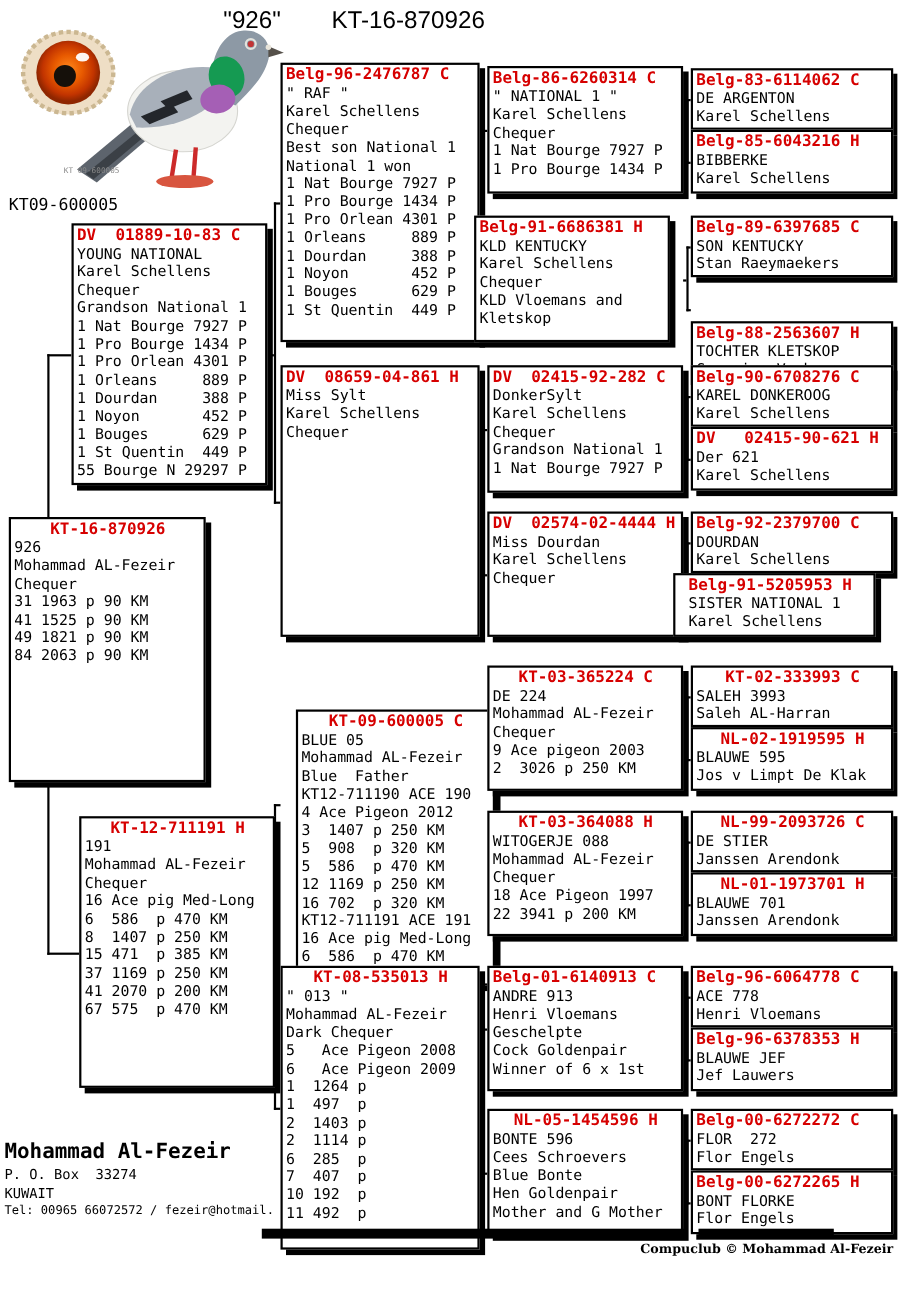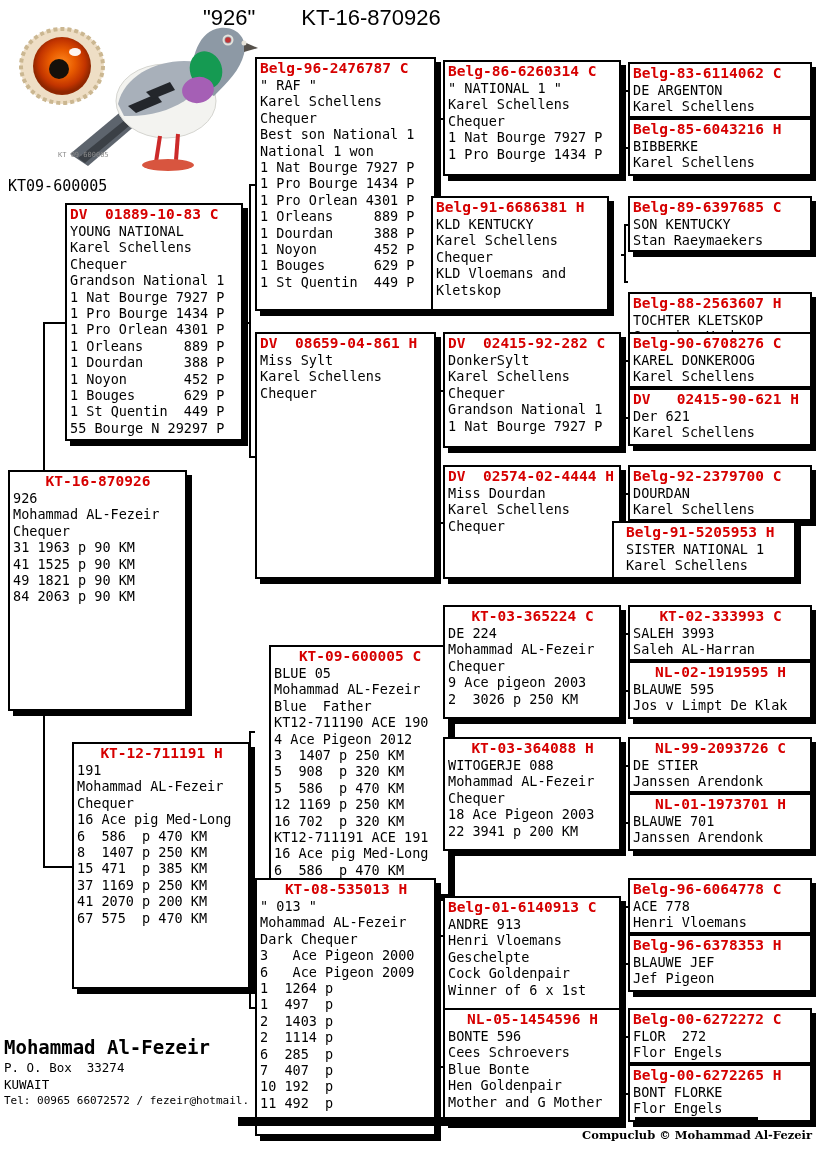--- a/index.html
+++ b/index.html
@@ -211,21 +211,21 @@
         <div class="pline">16 702  p 320 KM</div>
         <div class="pline">KT12-711191 ACE 191</div>
         <div class="pline">16 Ace pig Med-Long</div>
         <div class="pline">6  586  p 470 KM</div>
       </div>
       <div class="pbox" style="left: 255px; top: 878px; width: 181px; height: 258px;">
         <div class="ptitle center">KT-08-535013 H</div>
         <div class="pline">" 013 "</div>
         <div class="pline">Mohammad AL-Fezeir</div>
         <div class="pline">Dark Chequer</div>
-        <div class="pline">3   Ace Pigeon 2000</div>
+        <div class="pline">5   Ace Pigeon 2008</div>
         <div class="pline">6   Ace Pigeon 2009</div>
         <div class="pline">1  1264 p</div>
         <div class="pline">1  497  p</div>
         <div class="pline">2  1403 p</div>
         <div class="pline">2  1114 p</div>
         <div class="pline">6  285  p</div>
         <div class="pline">7  407  p</div>
         <div class="pline">10 192  p</div>
         <div class="pline">11 492  p</div>
       </div>
@@ -265,24 +265,24 @@
         <div class="pline">Mohammad AL-Fezeir</div>
         <div class="pline">Chequer</div>
         <div class="pline">9 Ace pigeon 2003</div>
         <div class="pline">2  3026 p 250 KM</div>
       </div>
       <div class="pbox" style="left: 443px; top: 737px; width: 178px; height: 114px;">
         <div class="ptitle center">KT-03-364088 H</div>
         <div class="pline">WITOGERJE 088</div>
         <div class="pline">Mohammad AL-Fezeir</div>
         <div class="pline">Chequer</div>
-        <div class="pline">18 Ace Pigeon 2003</div>
+        <div class="pline">18 Ace Pigeon 1997</div>
         <div class="pline">22 3941 p 200 KM</div>
       </div>
-      <div class="pbox" style="left: 443px; top: 896px; width: 178px; height: 114px;">
+      <div class="pbox" style="left: 443px; top: 878px; width: 178px; height: 114px;">
         <div class="ptitle">Belg-01-6140913 C</div>
         <div class="pline">ANDRE 913</div>
         <div class="pline">Henri Vloemans</div>
         <div class="pline">Geschelpte</div>
         <div class="pline">Cock Goldenpair</div>
         <div class="pline">Winner of 6 x 1st</div>
       </div>
       <div class="pbox" style="left: 443px; top: 1008px; width: 178px; height: 115px;">
         <div class="ptitle center">NL-05-1454596 H</div>
         <div class="pline">BONTE 596</div>
@@ -352,21 +352,21 @@
         <div class="pline">Janssen Arendonk</div>
       </div>
       <div class="pbox" style="left: 628px; top: 878px; width: 184px; height: 56px;">
         <div class="ptitle">Belg-96-6064778 C</div>
         <div class="pline">ACE 778</div>
         <div class="pline">Henri Vloemans</div>
       </div>
       <div class="pbox" style="left: 628px; top: 934px; width: 184px; height: 58px;">
         <div class="ptitle">Belg-96-6378353 H</div>
         <div class="pline">BLAUWE JEF</div>
-        <div class="pline">Jef Pigeon</div>
+        <div class="pline">Jef Lauwers</div>
       </div>
       <div class="pbox" style="left: 628px; top: 1008px; width: 184px; height: 56px;">
         <div class="ptitle">Belg-00-6272272 C</div>
         <div class="pline">FLOR  272</div>
         <div class="pline">Flor Engels</div>
       </div>
       <div class="pbox" style="left: 628px; top: 1064px; width: 184px; height: 58px;">
         <div class="ptitle">Belg-00-6272265 H</div>
         <div class="pline">BONT FLORKE</div>
         <div class="pline">Flor Engels</div>

